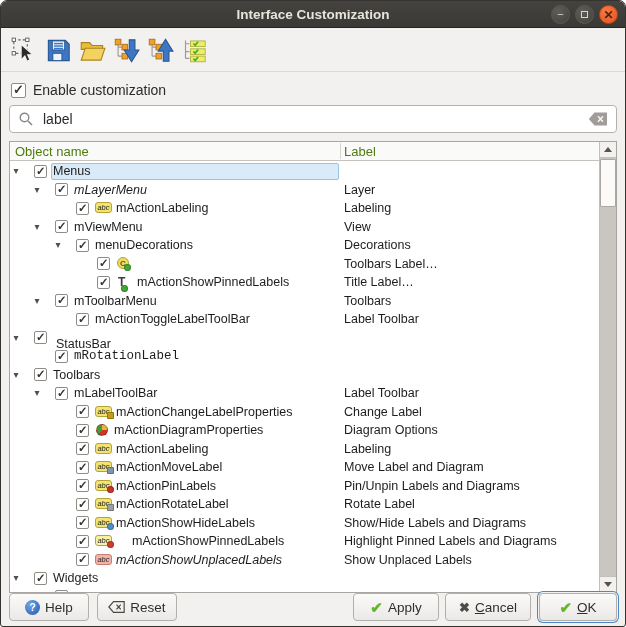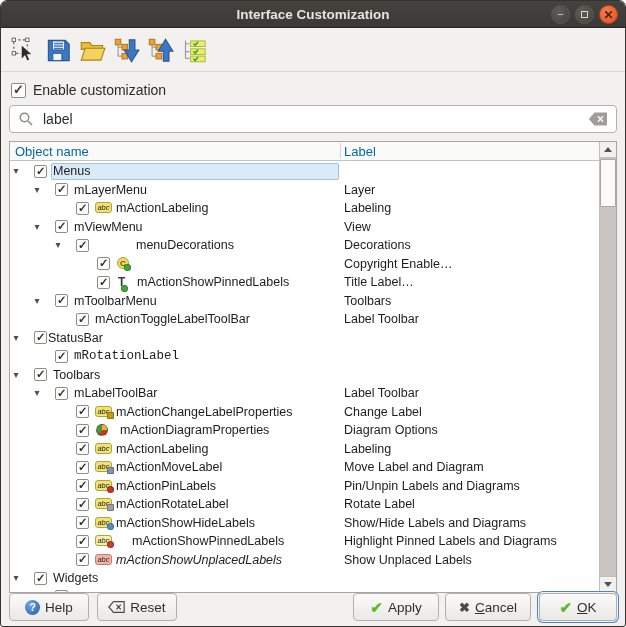--- a/index.html
+++ b/index.html
@@ -32,21 +32,21 @@
   
   .search-row{position:absolute;top:104px;left:8px;right:8px;height:28px;background:#fff;
     border:1px solid #b5b2ad;border-radius:4px;display:flex;align-items:center;padding:0 8px;gap:7px;}
   .search-row input{flex:1;border:none;outline:none;font-size:14px;color:#2b2b2b;
     font-family:"Liberation Sans",sans-serif;background:transparent;}
   
   .tree{position:absolute;top:140px;left:8px;right:8px;height:452px;background:#fff;
     border:1px solid #a9a6a1;}
   .tree-header{position:absolute;top:0;left:0;right:17px;height:19px;background:#fafaf9;
     border-bottom:1px solid #c6c3bf;}
-  .tree-header .hcell{position:absolute;top:0;line-height:19px;font-size:13px;color:#0369a1;}
+  .tree-header .hcell{position:absolute;top:0;line-height:19px;font-size:13px;color:#4d7c0f;}
   .tree-header .h1{left:5px;}
   .tree-header .h2{left:334px;}
   .tree-header .hdiv{position:absolute;left:330px;top:1px;bottom:1px;width:1px;background:#d8d5d1;}
   .tree-rows{position:absolute;top:20px;left:0;right:17px;bottom:0;overflow:hidden;}
   .trow{position:relative;height:18.5px;}
   .trow .selbg{position:absolute;top:0.5px;bottom:0.5px;background:#d9eaf8;border:1px solid #9cc3e2;border-radius:2px;}
   .trow .arrow{position:absolute;top:0;width:12px;line-height:18.5px;font-size:10px;color:#514f4b;text-align:center;}
   .trow .cb{position:absolute;top:2.5px;width:13px;height:13px;background:#fff;border:1px solid #8f8c86;border-radius:2px;}
   .trow .cb::after{content:"✓";position:absolute;left:1px;top:-2px;font-size:11.5px;font-weight:bold;color:#333;}
   .trow .nm,.trow .lb{position:absolute;top:0;line-height:18.5px;font-size:12.5px;color:#1d1d1d;white-space:nowrap;}
@@ -189,49 +189,49 @@
     <div class="tree-rows">
         <div class="trow">
           <div class="selbg" style="left:41px;width:288px;"></div>
           <span class="arrow" style="left:0px;">▾</span>
           <span class="cb" style="left:24px;"></span>
           <span class="nm" style="left:43px;">Menus</span>
         </div>
         <div class="trow">
           <span class="arrow" style="left:21px;">▾</span>
           <span class="cb" style="left:45px;"></span>
-          <span class="nm" style="left:64px;">mLayerMenu</span>
+          <span class="nm" style="left:64px;font-style:italic;">mLayerMenu</span>
           <span class="lb">Layer</span>
         </div>
         <div class="trow">
           <span class="cb" style="left:66px;"></span>
           <span class="ticon" style="left:85px;">
             <span class="badge-abc">abc</span>
           </span>
           <span class="nm" style="left:106px;">mActionLabeling</span>
           <span class="lb">Labeling</span>
         </div>
         <div class="trow">
           <span class="arrow" style="left:21px;">▾</span>
           <span class="cb" style="left:45px;"></span>
           <span class="nm" style="left:64px;">mViewMenu</span>
           <span class="lb">View</span>
         </div>
         <div class="trow">
           <span class="arrow" style="left:42px;">▾</span>
           <span class="cb" style="left:66px;"></span>
-          <span class="nm" style="left:85px;margin-left:41px;">menuDecorations</span>
+          <span class="nm" style="left:85px;">menuDecorations</span>
           <span class="lb">Decorations</span>
         </div>
         <div class="trow">
           <span class="cb" style="left:87px;"></span>
           <span class="ticon" style="left:106px;">
             <span class="cr-icon">C<i class="ov" style="background:#3faa36"></i></span>
           </span>
-          <span class="lb">Copyright Enable…</span>
+          <span class="lb">Toolbars Label…</span>
         </div>
         <div class="trow">
           <span class="cb" style="left:87px;"></span>
           <span class="ticon" style="left:106px;">
             <span class="t-icon">T<i class="ov" style="background:#3faa36"></i></span>
           </span>
           <span class="nm" style="left:127px;">mActionShowPinnedLabels</span>
           <span class="lb">Title Label…</span>
         </div>
         <div class="trow">
@@ -241,21 +241,21 @@
           <span class="lb">Toolbars</span>
         </div>
         <div class="trow">
           <span class="cb" style="left:66px;"></span>
           <span class="nm" style="left:85px;">mActionToggleLabelToolBar</span>
           <span class="lb">Label Toolbar</span>
         </div>
         <div class="trow">
           <span class="arrow" style="left:0px;">▾</span>
           <span class="cb" style="left:24px;"></span>
-          <span class="nm" style="left:38px;">StatusBar</span>
+          <span class="nm" style="left:46px;margin-top:6px;">StatusBar</span>
         </div>
         <div class="trow">
           <span class="cb" style="left:45px;"></span>
           <span class="nm" style="left:64px;font-family:Liberation Mono, monospace;">mRotationLabel</span>
         </div>
         <div class="trow">
           <span class="arrow" style="left:0px;">▾</span>
           <span class="cb" style="left:24px;"></span>
           <span class="nm" style="left:43px;">Toolbars</span>
         </div>
@@ -271,21 +271,21 @@
             <span class="badge-abc">abc<i class="ov sq" style="background:#c79a12"></i></span>
           </span>
           <span class="nm" style="left:106px;">mActionChangeLabelProperties</span>
           <span class="lb">Change Label</span>
         </div>
         <div class="trow">
           <span class="cb" style="left:66px;"></span>
           <span class="ticon" style="left:85px;">
             <span class="pie-icon"></span>
           </span>
-          <span class="nm" style="left:110px;">mActionDiagramProperties</span>
+          <span class="nm" style="left:104px;">mActionDiagramProperties</span>
           <span class="lb">Diagram Options</span>
         </div>
         <div class="trow">
           <span class="cb" style="left:66px;"></span>
           <span class="ticon" style="left:85px;">
             <span class="badge-abc">abc</span>
           </span>
           <span class="nm" style="left:106px;">mActionLabeling</span>
           <span class="lb">Labeling</span>
         </div>

